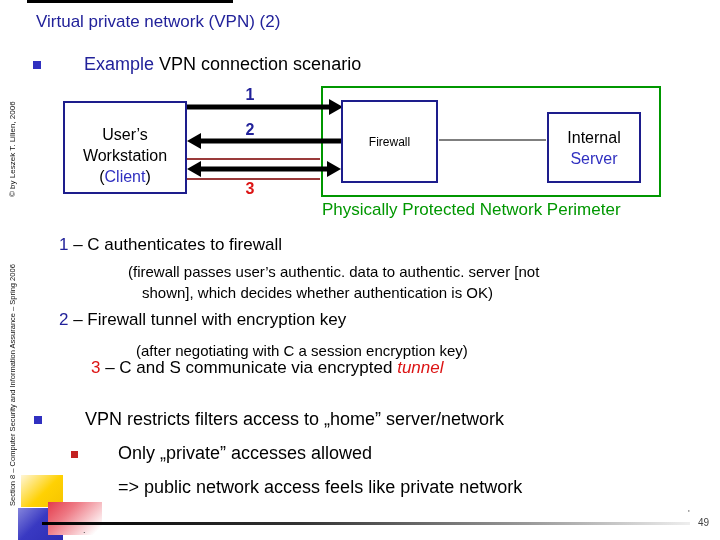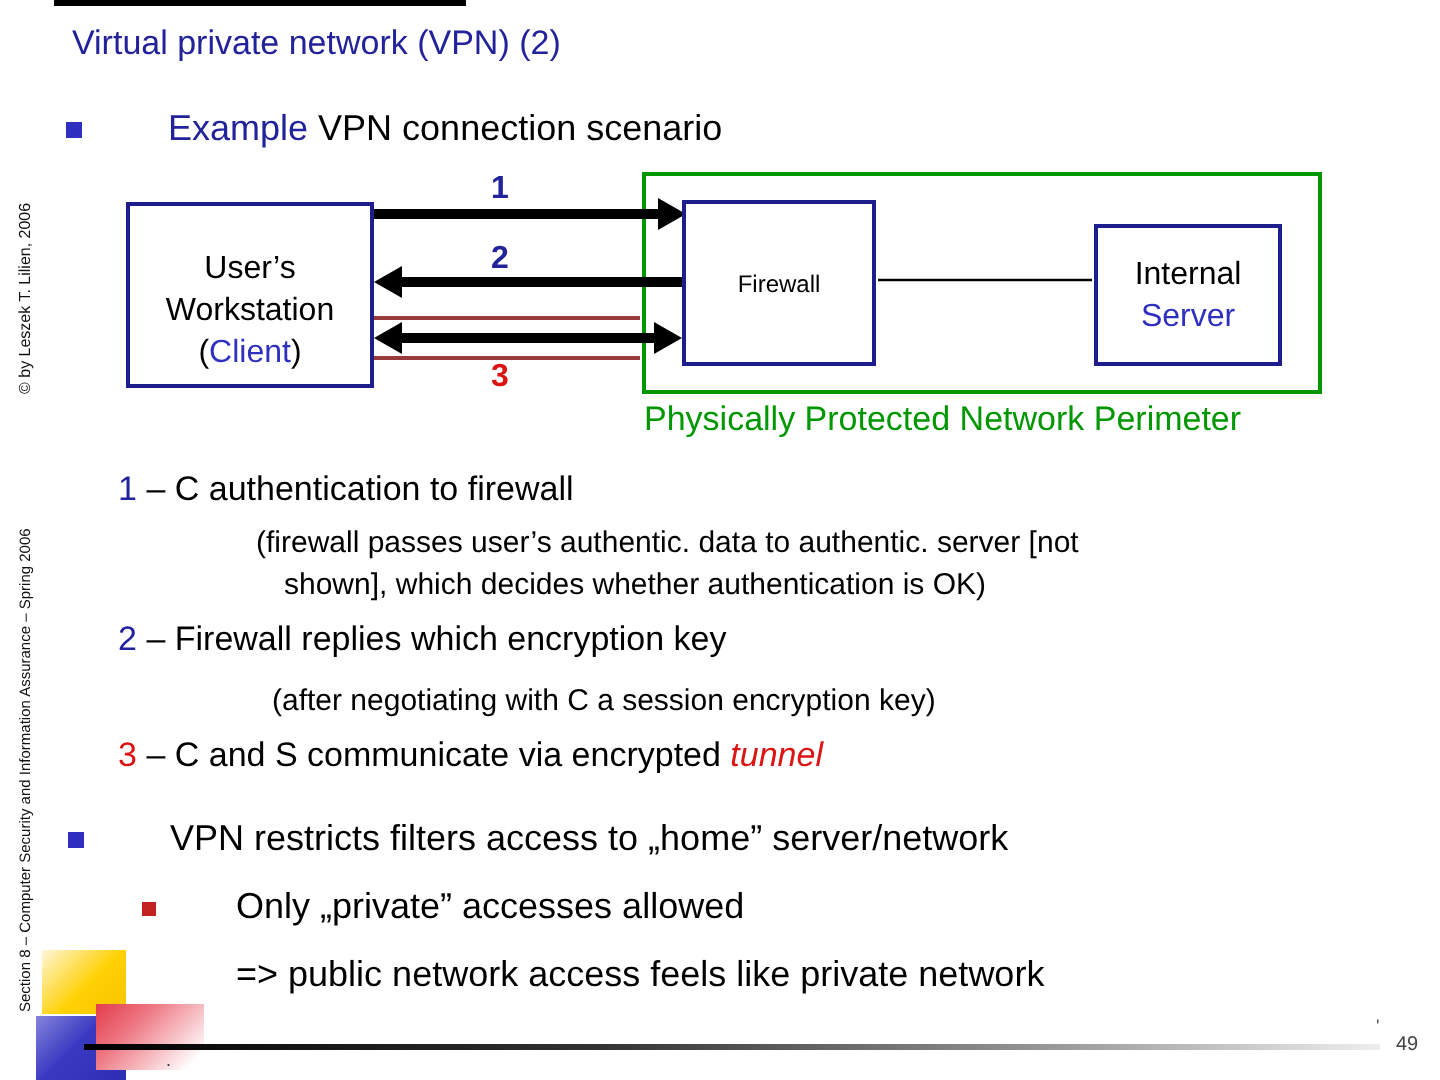--- a/index.html
+++ b/index.html
@@ -113,31 +113,31 @@
     <div class="bright-blue">Server</div>
   </div>
 
   <div class="abs arrow-label lbl-navy" style="left:242px; top:86px;">1</div>
   <div class="abs arrow-label lbl-navy" style="left:242px; top:121px;">2</div>
   <div class="abs arrow-label lbl-red" style="left:242px; top:180px;">3</div>
 
   <div class="abs perimeter-caption">Physically Protected Network Perimeter</div>
 
   <div class="abs step" style="top:235px;">
-    <span class="step-num-blue">1</span><span> – C authentication to firewall</span>
+    <span class="step-num-blue">1</span><span> – C authenticates to firewall</span>
   </div>
   <div class="abs note" style="left:128px; top:263px;">(firewall passes user’s authentic. data to authentic. server [not</div>
   <div class="abs note" style="left:142px; top:284px;">shown], which decides whether authentication is OK)</div>
 
   <div class="abs step" style="top:310px;">
-    <span class="step-num-blue">2</span><span> – Firewall replies which encryption key</span>
+    <span class="step-num-blue">2</span><span> – Firewall tunnel with encryption key</span>
   </div>
   <div class="abs note" style="left:136px; top:342px;">(after negotiating with C a session encryption key)</div>
 
-  <div class="abs step" style="top:368px;">
+  <div class="abs step" style="top:358px;margin-left:32px;">
     <span class="step-num-red">3</span><span> – C and S communicate via encrypted </span><span class="tunnel-em">tunnel</span>
   </div>
 
   <div class="abs sq-bullet" style="left:34px; top:416px;"></div>
   <div class="abs sum-main">VPN restricts filters access to „home” server/network</div>
 
   <div class="abs sq-bullet red" style="left:71px; top:451px;"></div>
   <div class="abs sum-sub">Only „private” accesses allowed</div>
   <div class="abs sum-con">=&gt; public network access feels like private network</div>
 

